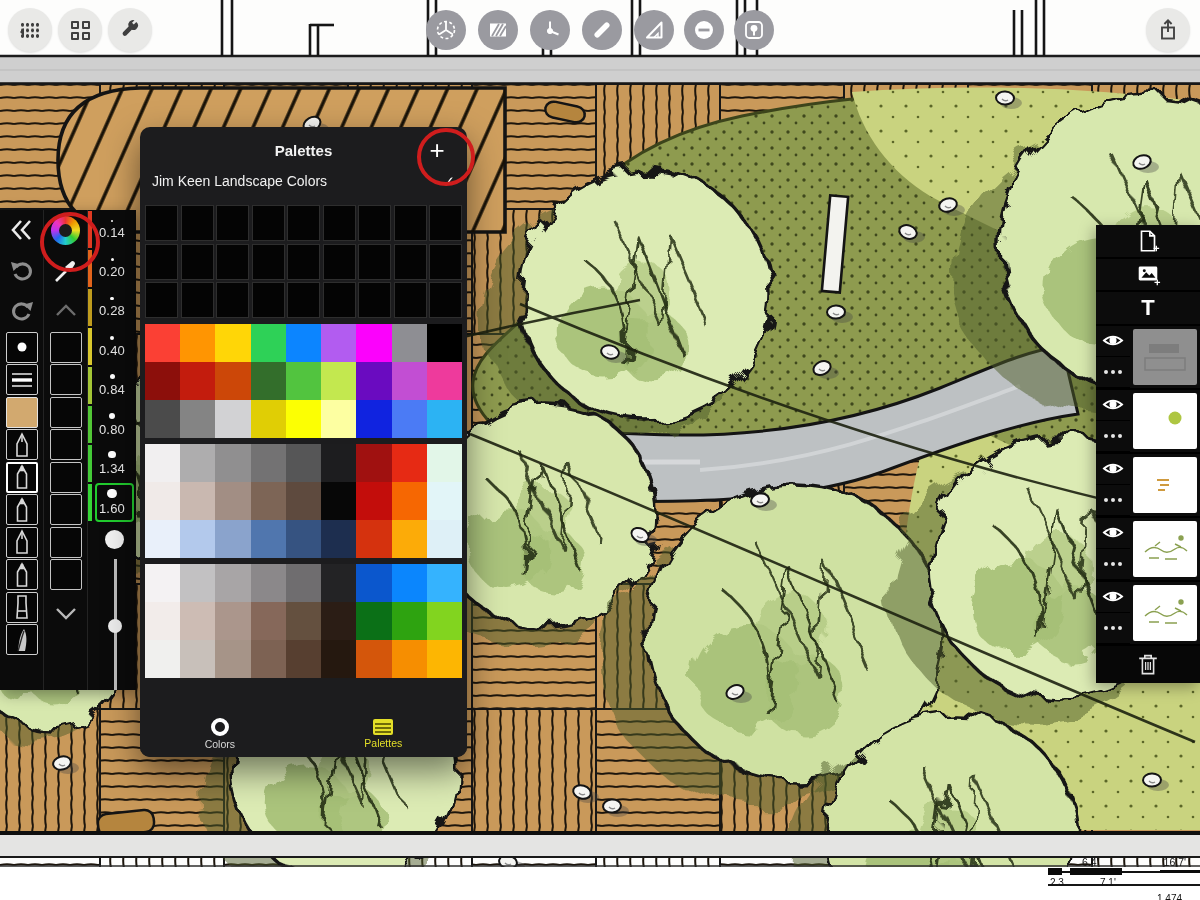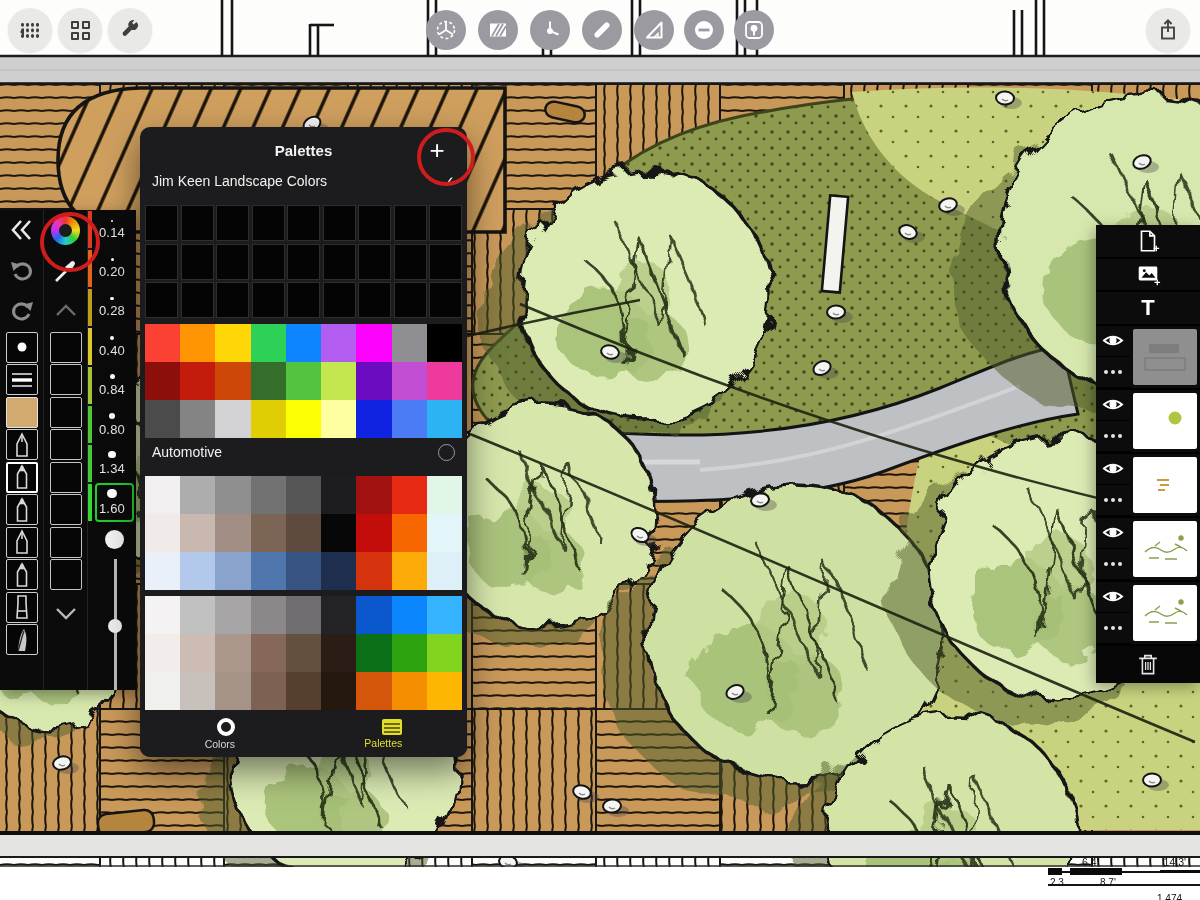--- a/index.html
+++ b/index.html
@@ -57,21 +57,21 @@
     color:#fff;font-size:26px;font-weight:300;}
   .pal-head{height:32px;display:flex;justify-content:space-between;padding:0 12px;font-size:14px;}
   .pal-state-check{color:#fff;font-size:15px;}
   .pal-state-radio{width:15px;height:15px;border:1.5px solid #9a9a9e;border-radius:50%;}
   .pal-grid{display:grid;grid-template-columns:repeat(9,1fr);padding:0 5px 6px 5px;}
   .pal-grid.gapped{gap:2.5px;}
   .pal-grid .cell{height:38px;}
   .pal-grid.gapped .cell{height:36px;background:#040404;border:1px solid #2e2e2e;box-sizing:border-box;}
   .pp-tabs{position:absolute;left:0;right:0;bottom:0;height:46px;background:#1c1c1e;
     display:flex;align-items:center;justify-content:space-around;}
-  .pp-tab{display:flex;flex-direction:column;align-items:flex-end;gap:2px;font-size:10.5px;color:#d8d8d8;}
+  .pp-tab{display:flex;flex-direction:column;align-items:center;gap:2px;font-size:10.5px;color:#d8d8d8;}
   .pp-tab.active{color:#e3de28;}
   .ring-icon{width:18px;height:18px;border:4.5px solid #fff;border-radius:50%;box-sizing:border-box;position:relative;}
   .pal-icon{width:20px;height:16px;background:#e3de28;border-radius:2px;position:relative;}
   .pal-icon:before{content:"";position:absolute;left:2px;right:2px;top:4px;height:1.5px;background:#6f6b08;box-shadow:0 4px 0 #6f6b08,0 8px 0 #6f6b08;}
 
   .ann-ring{position:absolute;border:4.5px solid #cf1d1d;border-radius:50%;z-index:40;pointer-events:none;}
 
   
   #layers-panel{position:absolute;left:1096px;top:225px;width:104px;height:458px;background:#070707;
     z-index:20;display:flex;flex-direction:column;box-shadow:-2px 4px 14px rgba(0,0,0,.35);}
@@ -729,24 +729,20 @@
           <div class="cell" style="background: rgb(75, 75, 75);"></div>
           <div class="cell" style="background: rgb(132, 132, 132);"></div>
           <div class="cell" style="background: rgb(210, 210, 212);"></div>
           <div class="cell" style="background: rgb(224, 206, 5);"></div>
           <div class="cell" style="background: rgb(252, 255, 3);"></div>
           <div class="cell" style="background: rgb(253, 255, 161);"></div>
           <div class="cell" style="background: rgb(16, 35, 224);"></div>
           <div class="cell" style="background: rgb(75, 123, 245);"></div>
           <div class="cell" style="background: rgb(44, 179, 243);"></div>
         </div>
-        <div class="pal-head">
-          <span>Automotive</span>
-          <span class="pal-state-radio"></span>
-        </div>
         <div class="pal-grid">
           <div class="cell" style="background: rgb(241, 239, 240);"></div>
           <div class="cell" style="background: rgb(174, 173, 174);"></div>
           <div class="cell" style="background: rgb(144, 143, 144);"></div>
           <div class="cell" style="background: rgb(115, 114, 115);"></div>
           <div class="cell" style="background: rgb(86, 86, 87);"></div>
           <div class="cell" style="background: rgb(29, 29, 31);"></div>
           <div class="cell" style="background: rgb(160, 17, 16);"></div>
           <div class="cell" style="background: rgb(230, 42, 20);"></div>
           <div class="cell" style="background: rgb(226, 246, 232);"></div>
@@ -942,29 +938,29 @@
     <svg width="24" height="26" viewBox="0 0 30 32" fill="none" stroke="#e3e3e3" stroke-width="2">
       <path d="M8,9 V28 H22 V9 M4,9 H26 M11,9 V5.5 H19 V9"></path>
       <path d="M12,13.5 V23.5 M15,13.5 V23.5 M18,13.5 V23.5" stroke-width="1.6"></path>
     </svg>
   </div>
 </div>
 
 <div id="scale-ruler">
   <div class="sr-top">
     <span>6.4'</span>
-    <span>14.3'</span>
+    <span>16.7'</span>
   </div>
   <div class="sr-bar">
     <div class="sr-line"></div>
     <div class="sr-blk" style="left:0;width:14px;"></div>
     <div class="sr-blk" style="left:22px;width:52px;"></div>
     <div class="sr-blk" style="left:112px;width:40px;height:3px;top:2px;"></div>
   </div>
   <div class="sr-bot">
     <div class="dimline"></div>
     <span style="left:2px;">2.3</span>
-    <span style="left:52px;">8.7'</span>
+    <span style="left:52px;">7.1'</span>
     <span style="left:109px;margin-top:16px;">1.474</span>
   </div>
 </div>
 
 </div>
 
 </body></html>

